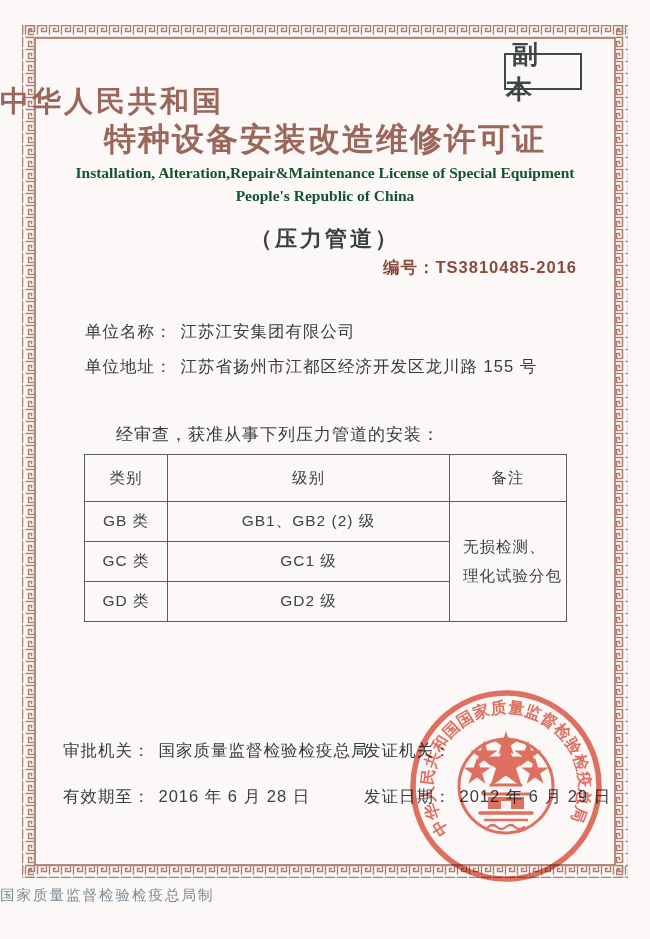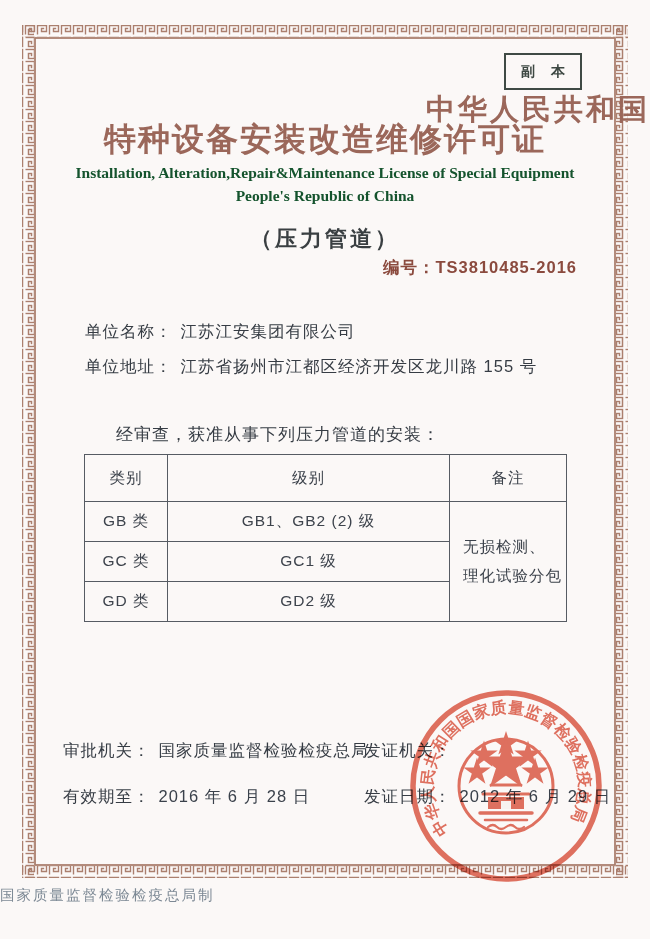--- a/index.html
+++ b/index.html
@@ -14,28 +14,28 @@
     background: #fbf8f7;
     overflow: hidden;
   }
   .border-svg { position: absolute; left: 0; top: 0; }
 
   .copy-badge {
     position: absolute; left: 504px; top: 53px;
     width: 78px; height: 37px;
     border: 2.5px solid #3f4a45;
     color: #3d4843;
-    font-size: 14px; font-weight: bold;
+    font-size: 26px; font-weight: bold;
     display: flex; align-items: center; justify-content: center;
     letter-spacing: 6px; text-indent: 6px;
   }
 
   .title-cn1 {
-    position: absolute; top: 90px; left: 0; right: 0;
-    text-align: right;
+    position: absolute; top: 82px; left: 0; right: 0;
+    text-align: left;
     font-size: 29px; font-weight: bold; letter-spacing: 3px;
     color: #9b675a;
   }
   .title-cn2 {
     position: absolute; top: 118px; left: 0; right: 0;
     text-align: center;
     font-size: 32px; font-weight: bold; letter-spacing: 2px;
     color: #9b675a;
   }
   .title-en1, .title-en2 {

